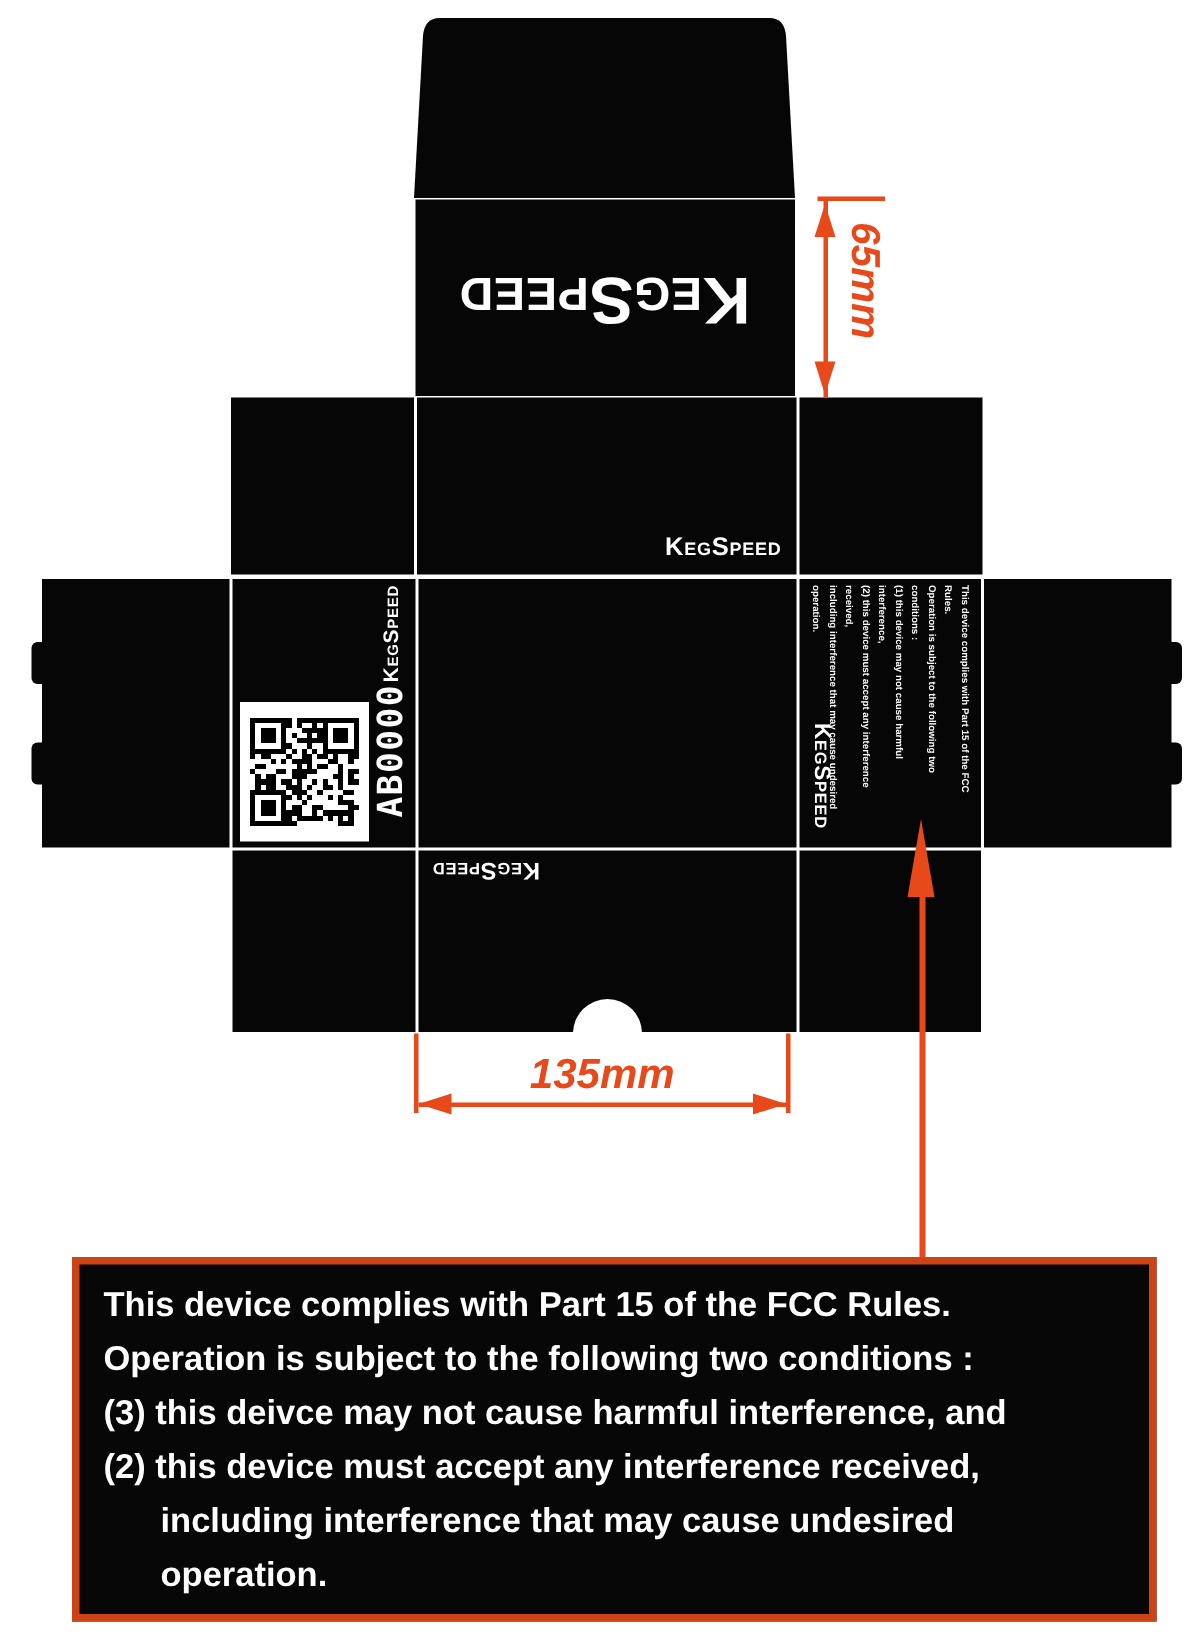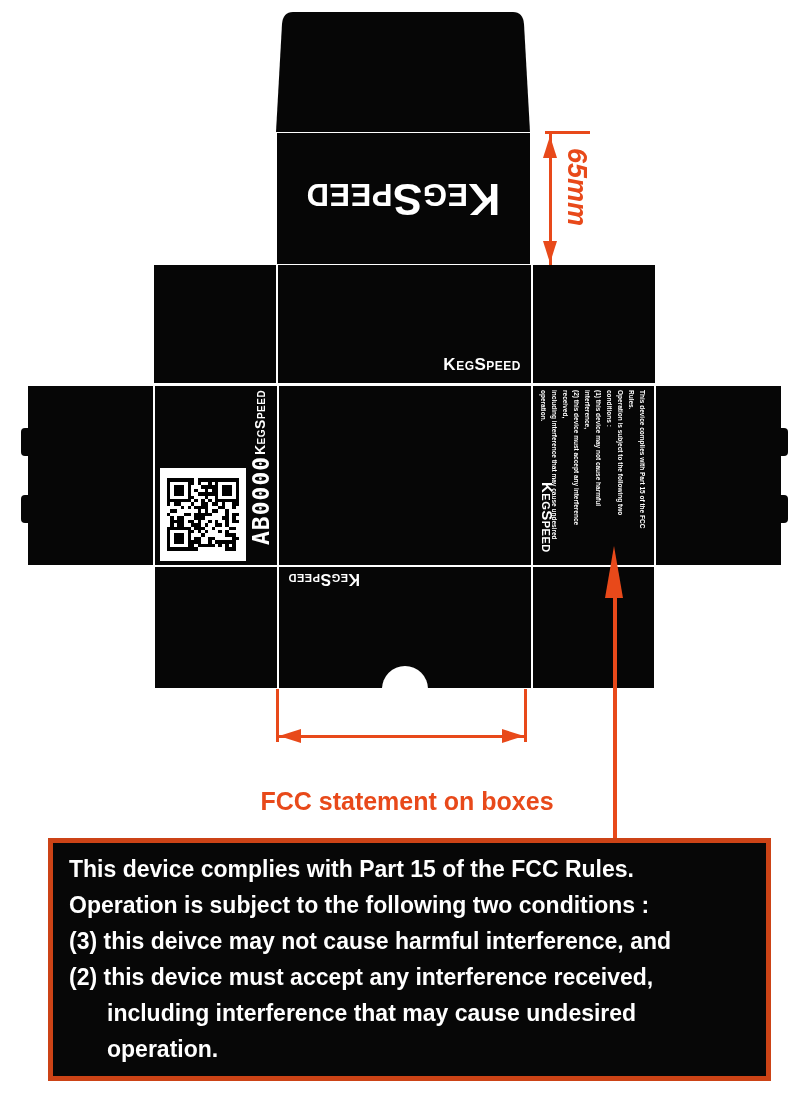--- a/index.html
+++ b/index.html
@@ -387,22 +387,22 @@
   <div class="dim d65-line"></div>
   <div class="arr d65-up"></div>
   <div class="arr d65-down"></div>
   <div class="dim-label d65-label">65mm</div>
 
   <div class="dim d135-t1"></div>
   <div class="dim d135-t2"></div>
   <div class="dim d135-h"></div>
   <div class="arr d135-al"></div>
   <div class="arr d135-ar"></div>
-
-  <div class="heading">FCC statement on boxes</div>
+  <div class="dim-label d135-label">135mm</div>
+
   <div class="dim connector-line"></div>
   <div class="arr connector-arrow"></div>
 
   <div class="fcc-box">
     <div class="fcc-line">This device complies with Part 15 of the FCC Rules.</div>
     <div class="fcc-line">Operation is subject to the following two conditions :</div>
     <div class="fcc-line">(3) this deivce may not cause harmful interference, and</div>
     <div class="fcc-line">(2) this device must accept any interference received,</div>
     <div class="fcc-line">including interference that may cause undesired</div>
     <div class="fcc-line">operation.</div>

